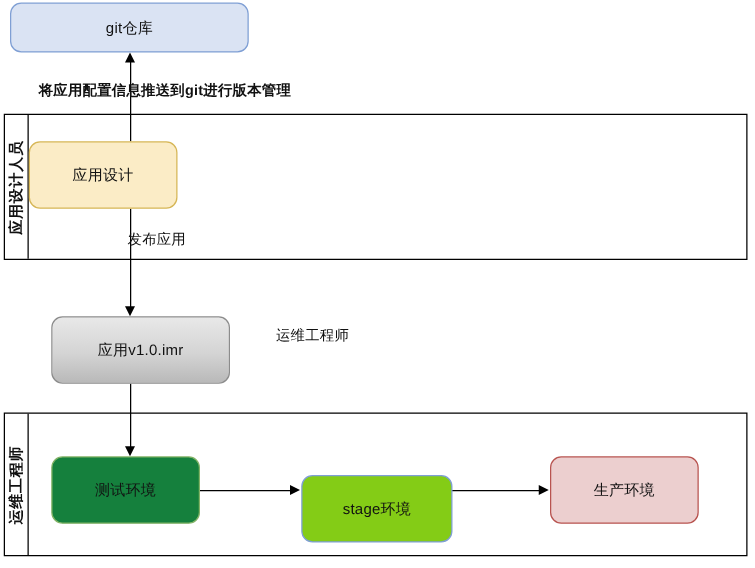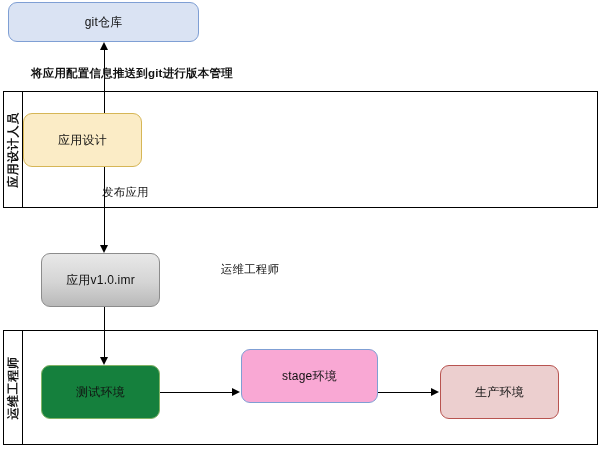--- a/index.html
+++ b/index.html
@@ -38,32 +38,32 @@
     left: 8px;  top: 2px;  width: 191px; height: 40px;
     background: #dae3f3;
     border: 1.2px solid #7f9fd4;
   }
   .node-design {
     left: 23px; top: 113px; width: 119px; height: 54px;
     background: #fbecc6;
     border: 1.2px solid #d6b656;
   }
   .node-package {
-    left: 41px; top: 253px; width: 119px; height: 54px;
+    left: 41px; top: 253px; width: 143px; height: 54px;
     background: linear-gradient(to bottom, #e8e8e8 0%, #d4d4d4 55%, #b9b9b9 100%);
     border: 1.2px solid #8c8c8c;
   }
   .node-test {
     left: 41px; top: 365px; width: 119px; height: 54px;
     background: #15803d;
     border: 1.2px solid #82b366;
   }
   .node-stage {
-    left: 241px; top: 349px; width: 137px; height: 54px;
-    background: #f9a8d4;
+    left: 241px; top: 380px; width: 121px; height: 54px;
+    background: #84cc16;
     border: 1.2px solid #7f9fd4;
   }
   .node-prod {
     left: 440px; top: 365px; width: 119px; height: 54px;
     background: #eccfcf;
     border: 1.2px solid #b85450;
   }
 
   
   .lane {

